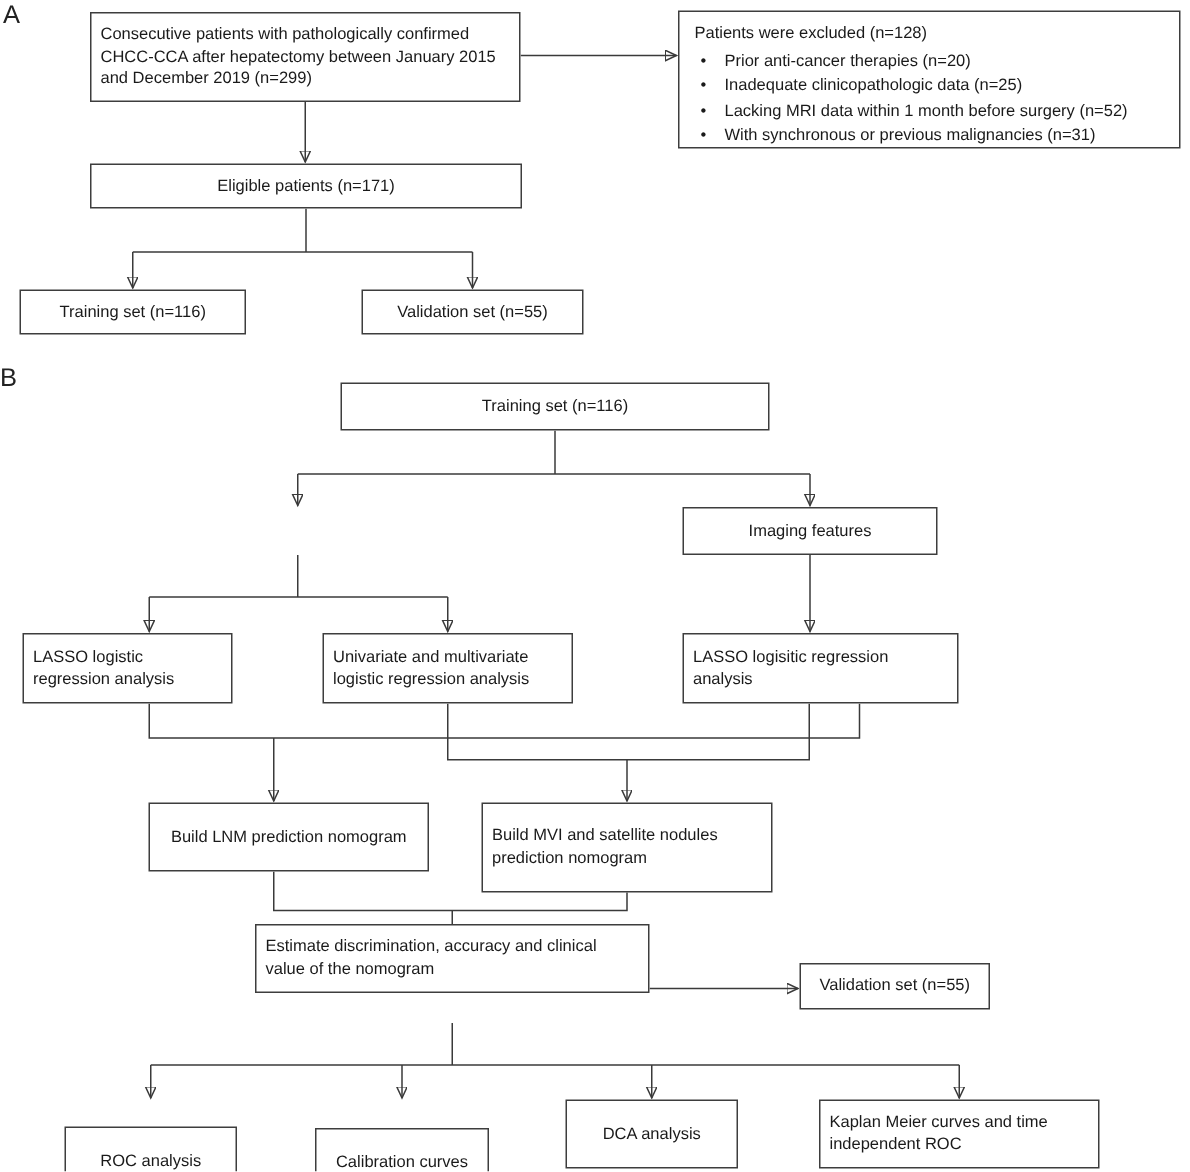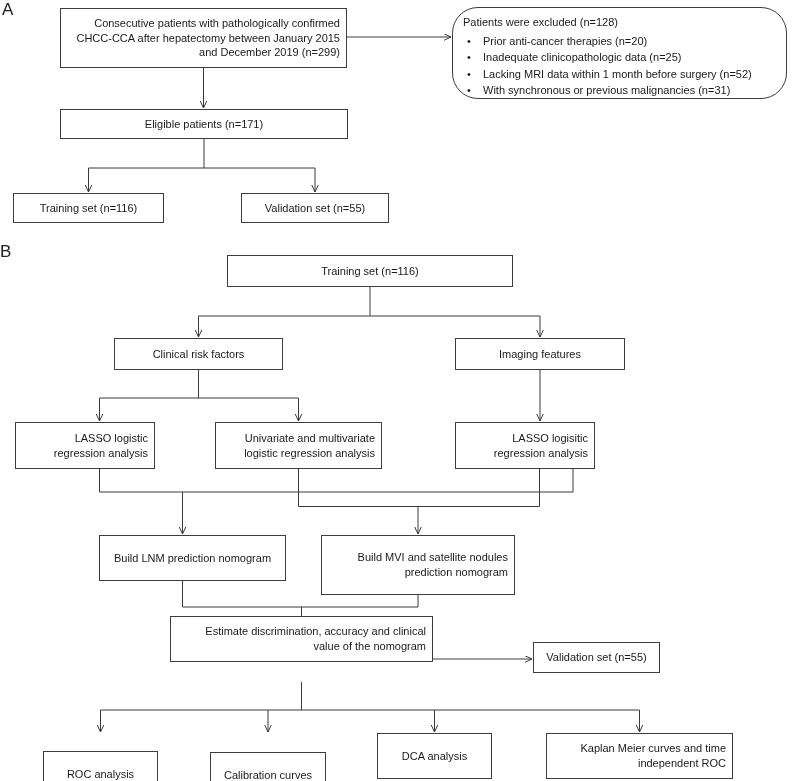--- a/index.html
+++ b/index.html
@@ -22,30 +22,29 @@
   .panel-label{
     position:absolute;z-index:3;
     font-size:17px;color:#222;letter-spacing:0.5px;
   }
   .box{
     position:absolute;z-index:2;
     box-sizing:border-box;
     border:1px solid #3d3d3d;
     background:#fff;
     display:flex;align-items:center;justify-content:center;
-    text-align:right;
+    text-align:left;
     font-size:11px;line-height:1.32;
     padding:6px 6px;
   }
   .box-excluded{
     flex-direction:column;
     align-items:flex-start;justify-content:flex-start;
     text-align:left;
     padding:7px 10px 6px 10px;
-    border-radius:26px;
   }
   .excl-title{margin-bottom:2px;}
   .excl-item{display:flex;align-items:flex-start;margin-top:2px;}
   .excl-bullet{width:9px;margin-left:4px;margin-right:7px;flex:none;}
   .excl-text{flex:1;}
 </style>
 </head>
 <body>
 
 <div class="stage">
@@ -124,29 +123,28 @@
   <div class="box" style="left:60px;top:109px;width:288px;height:30px">Eligible patients (n=171)</div>
 
   <div class="box" style="left:13px;top:193px;width:151px;height:30px">Training set (n=116)</div>
 
   <div class="box" style="left:241px;top:193px;width:148px;height:30px">Validation set (n=55)</div>
 
   <div class="panel-label" style="left:0px;top:242px">B</div>
 
   <div class="box" style="left:227px;top:255px;width:286px;height:32px">Training set (n=116)</div>
 
-  <div class="box" style="left:114px;top:338px;width:169px;height:32px">Clinical risk factors</div>
 
   <div class="box" style="left:455px;top:338px;width:170px;height:32px">Imaging features</div>
 
   <div class="box" style="left:15px;top:422px;width:140px;height:47px">LASSO logistic regression analysis</div>
 
   <div class="box" style="left:215px;top:422px;width:167px;height:47px">Univariate and multivariate logistic regression analysis</div>
 
-  <div class="box" style="left:455px;top:422px;width:140px;height:47px">LASSO logisitic regression analysis</div>
+  <div class="box" style="left:455px;top:422px;width:184px;height:47px">LASSO logisitic regression analysis</div>
 
   <div class="box" style="left:99px;top:535px;width:187px;height:46px">Build LNM prediction nomogram</div>
 
   <div class="box" style="left:321px;top:535px;width:194px;height:60px">Build MVI and satellite nodules prediction nomogram</div>
 
   <div class="box" style="left:170px;top:616px;width:263px;height:46px">Estimate discrimination, accuracy and clinical value of the nomogram</div>
 
   <div class="box" style="left:533px;top:642px;width:127px;height:31px">Validation set (n=55)</div>
 
   <div class="box" style="left:43px;top:751px;width:115px;height:46px">ROC analysis</div>

